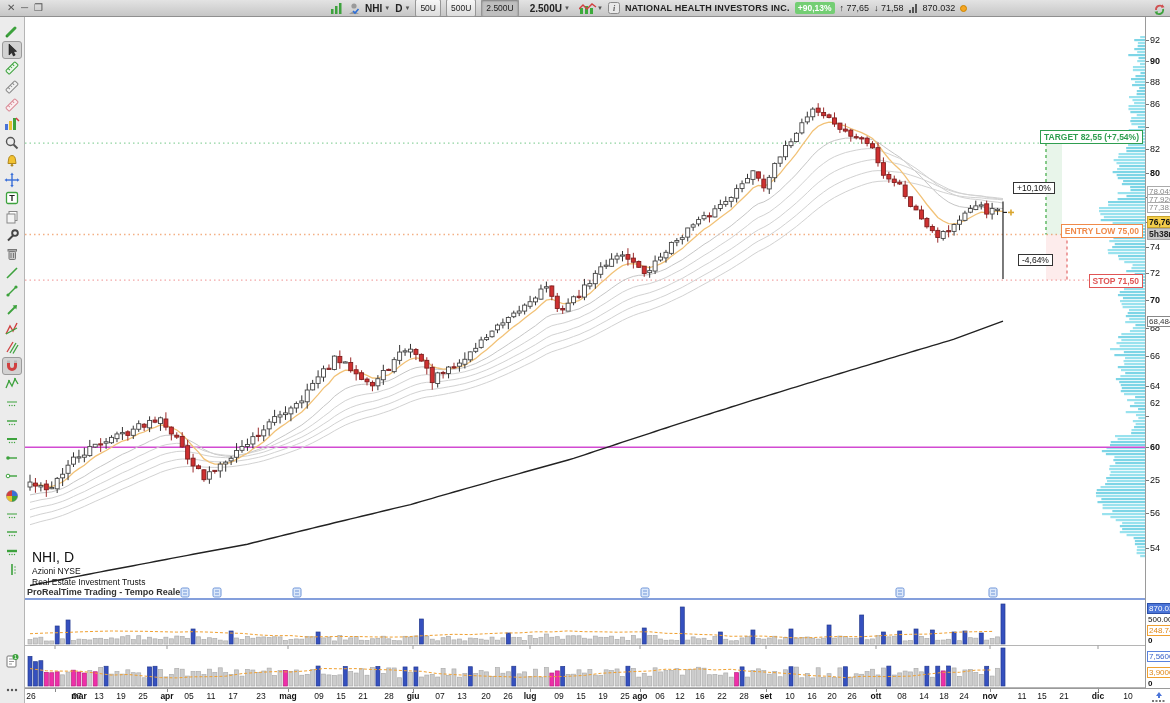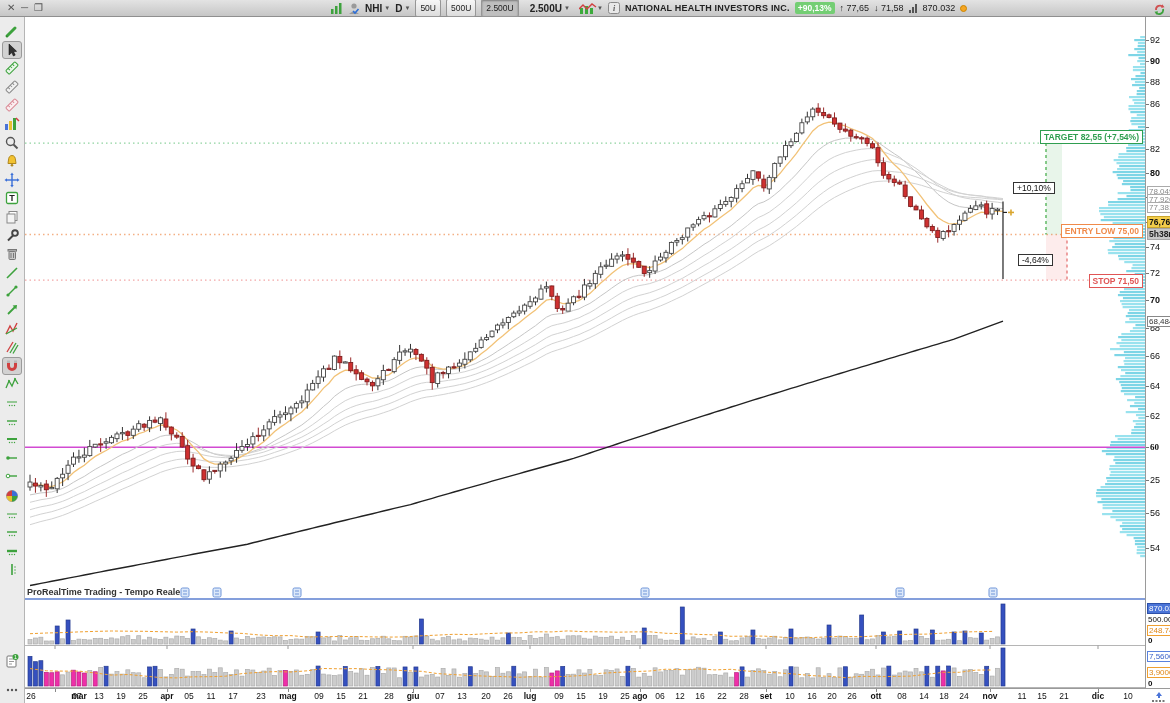--- a/index.html
+++ b/index.html
@@ -1358,20 +1358,25 @@
       <line x1="1073" y1="628.5" x2="1073" y2="632" stroke="#999" stroke-width="1"></line>
       <line x1="1073" y1="670.5" x2="1073" y2="674" stroke="#999" stroke-width="1"></line>
     </svg>
 
   <div class="ovl lvl-box" id="target-box" style="right:27px; top:130px;">TARGET 82,55 (+7,54%)</div>
   <div class="ovl lvl-box" id="entry-box" style="right:27px; top:224px;">ENTRY LOW 75,00</div>
   <div class="ovl lvl-box" id="stop-box" style="right:27px; top:274px;">STOP 71,50</div>
   <div class="ovl pct-box" style="left:1013px; top:182px;">+10,10%</div>
   <div class="ovl pct-box" style="left:1018px; top:254px;">-4,64%</div>
 
+  <div class="ovl" id="title-block">
+    <div class="t1">NHI, D</div>
+    <div class="t2">Azioni NYSE</div>
+    <div class="t2">Real Estate Investment Trusts</div>
+  </div>
   <div class="ovl" id="footer-text">ProRealTime Trading - Tempo Reale</div>
 
   <div id="yaxis">
     <span class="fl gray" style="top:169px">78,049</span>
     <span class="fl gray" style="top:177px">77,926</span>
     <span class="fl gray" style="top:185px">77,381</span>
     <span class="fl yellow" style="top:199px">76,76</span>
     <span class="fl time" style="top:211px">5h38m</span>
     <span class="fl dark" style="top:299px">68,484</span>
     <span class="fl volblue" style="top:586px">870.032</span>
@@ -1405,23 +1410,23 @@
       <span class="ytick" style="top: 251.454px;">72</span>
       <div class="ydash" style="top: 283.309px;"></div>
       <span class="ytick b" style="top: 278.309px;">70</span>
       <div class="ydash" style="top: 310.943px;"></div>
       <span class="ytick" style="top: 305.943px; font-style: italic;">68</span>
       <div class="ydash" style="top: 339.402px;"></div>
       <span class="ytick" style="top: 334.402px;">66</span>
       <div class="ydash" style="top: 368.737px;"></div>
       <span class="ytick" style="top: 363.737px;">64</span>
       <div class="ydash" style="top: 399.003px;"></div>
-      <span class="ytick" style="top: 394px;">62</span>
+      <span class="ytick" style="top: 381px;">62</span>
       <div class="ydash" style="top: 430.261px;"></div>
-      <span class="ytick b" style="top: 425.261px; font-family: Liberation Serif, serif;">60</span>
+      <span class="ytick b" style="top: 425.261px;">60</span>
       <div class="ydash" style="top: 462.58px;"></div>
       <span class="ytick" style="top: 457.58px;">25</span>
       <div class="ydash" style="top: 496.032px;"></div>
       <span class="ytick" style="top: 491.032px;">56</span>
       <div class="ydash" style="top: 530.702px;"></div>
       <span class="ytick" style="top: 525.702px;">54</span>
     </div>
 
   <div id="xaxis">
     <span id="corner-ic">

